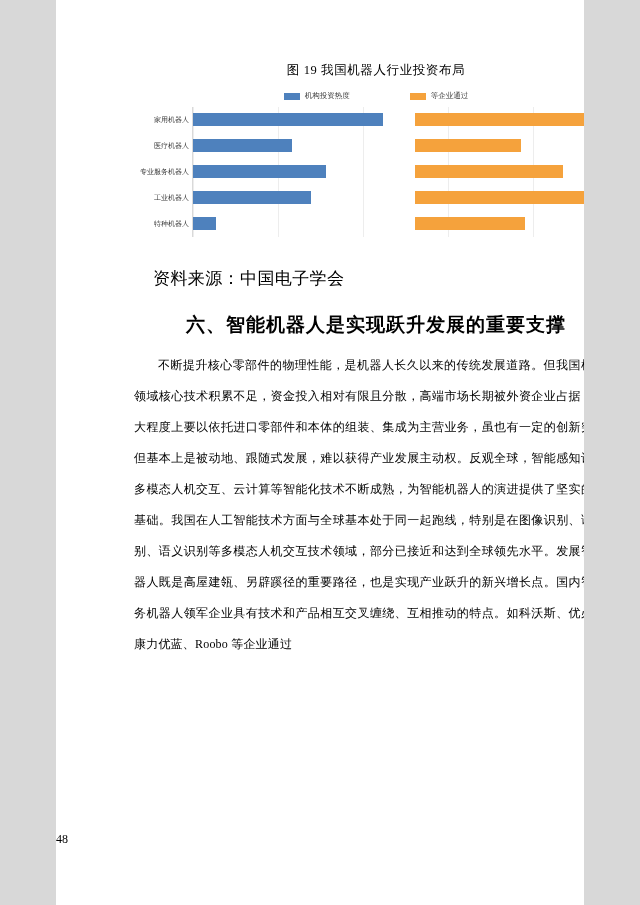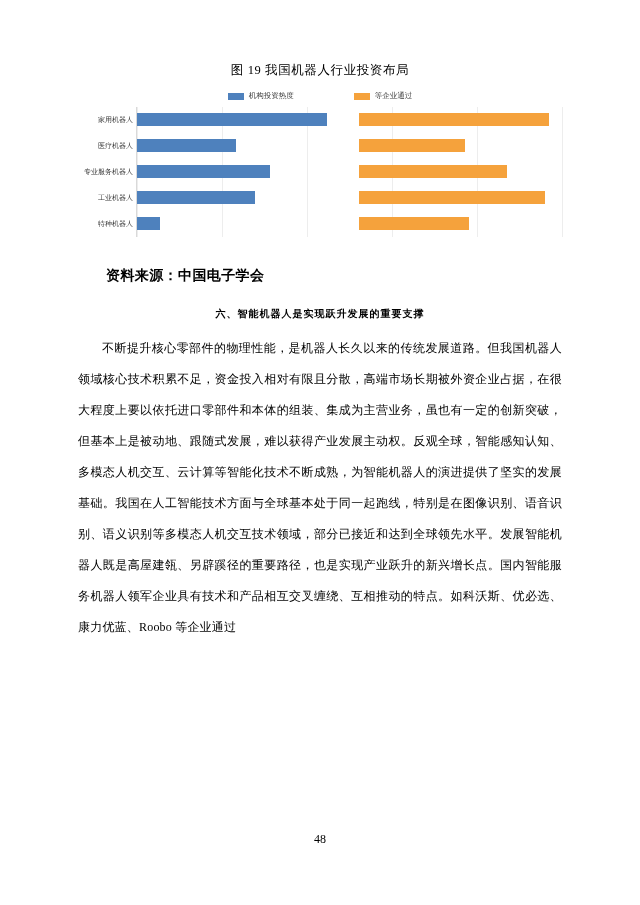--- a/index.html
+++ b/index.html
@@ -5,21 +5,21 @@
   html, body {
     margin: 0;
     padding: 0;
     background: #d8d8d8;
   }
   body {
     font-family: "Liberation Serif", "DejaVu Serif", serif;
   }
   .page {
     position: relative;
-    width: 640px;
+    width: 528px;
     height: 905px;
     background: #ffffff;
     margin: 0 auto;
     overflow: hidden;
     box-sizing: border-box;
   }
   .content {
     position: absolute;
     left: 78px;
     top: 62px;
@@ -96,31 +96,30 @@
   .bar-orange { background: #f5a23c; }
   .gridline {
     position: absolute;
     top: 0;
     bottom: 0;
     width: 1px;
     background: #ededed;
   }
 
   .source {
-    font-size: 14px;
+    font-size: 17px;
     color: #000;
     margin-top: 16px;
-    margin-left: 28px;
+    margin-left: 19px;
     letter-spacing: 0.4px;
-    font-weight: bold;
   }
 
   
   h2.section-heading {
-    font-size: 10px;
+    font-size: 19px;
     font-weight: bold;
     text-align: center;
     margin: 22px 0 12px 0;
     letter-spacing: 1px;
     font-family: "Liberation Sans", "DejaVu Sans", sans-serif;
   }
   p.body-par {
     font-size: 12px;
     line-height: 31px;
     text-align: justify;
@@ -128,21 +127,20 @@
     text-indent: 2em;
     margin: 0;
     letter-spacing: 0.2px;
     font-family: "Liberation Serif", "DejaVu Serif", serif;
   }
   .page-number {
     position: absolute;
     left: 0;
     right: 0;
     bottom: 58px;
-    text-align: center;
     font-size: 12px;
     font-family: "Liberation Serif", "DejaVu Serif", serif;
     color: #000;
   }
 </style>
 </head>
 <body>
 
 <div class="page">
 

